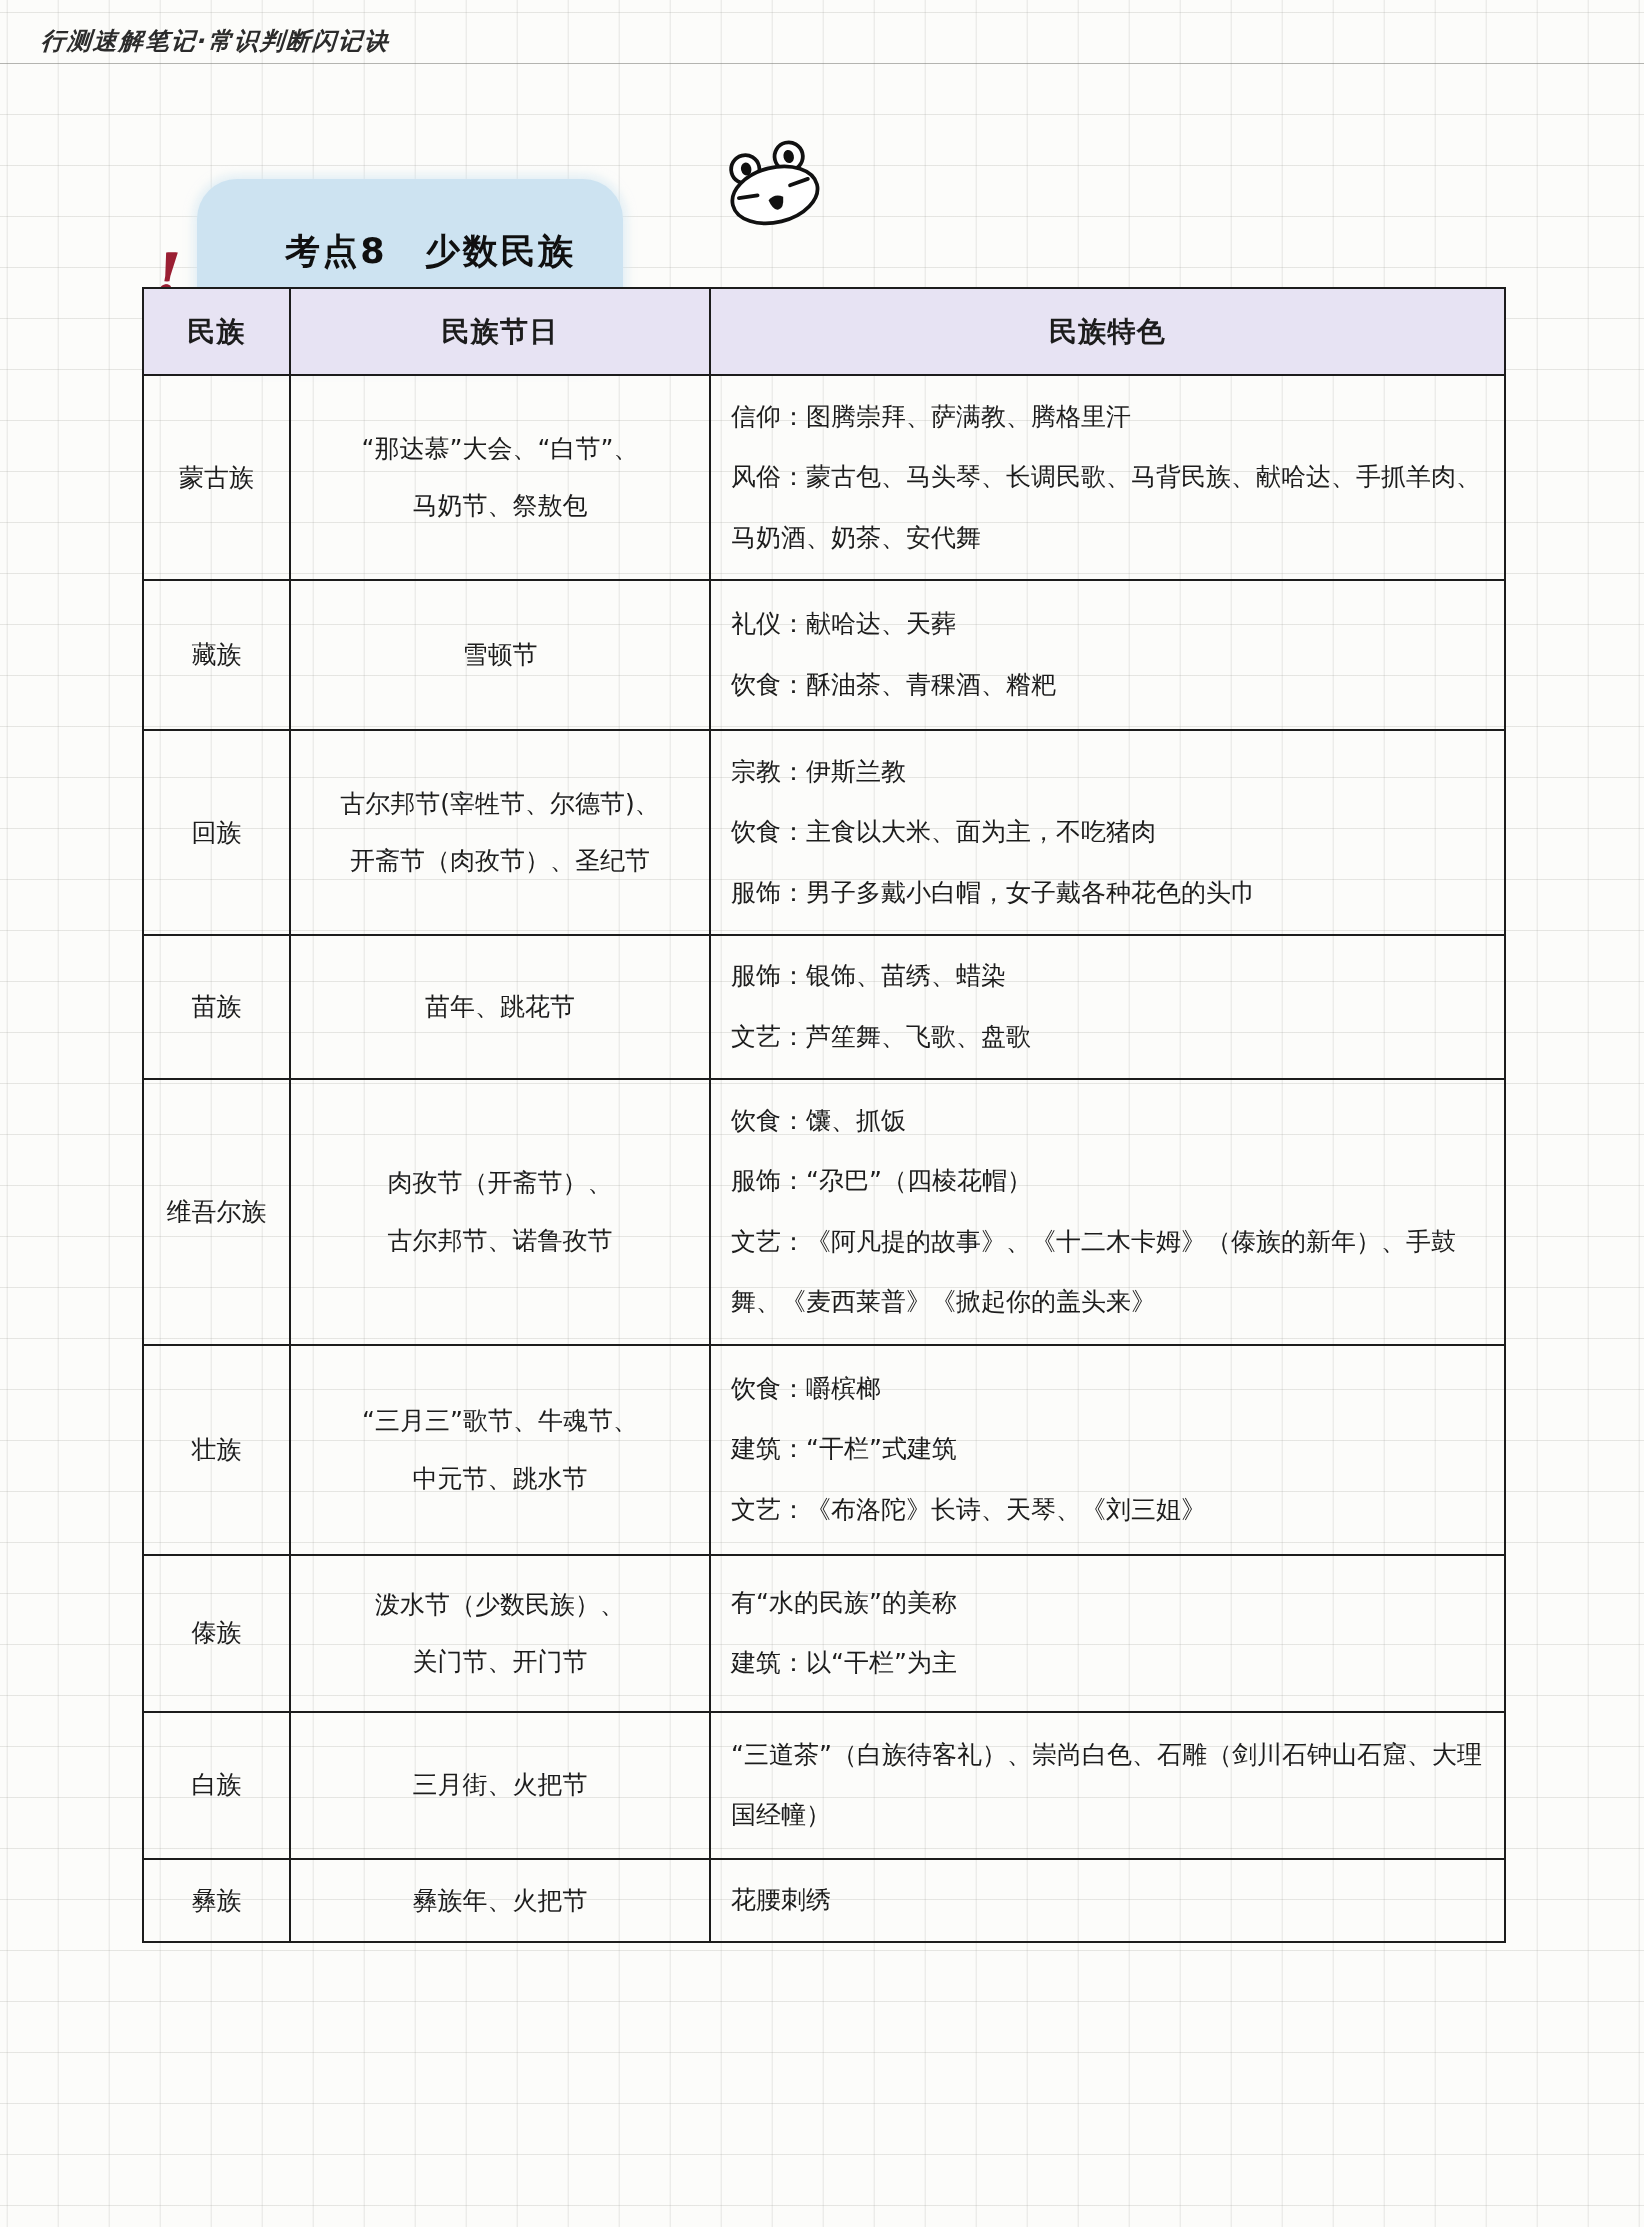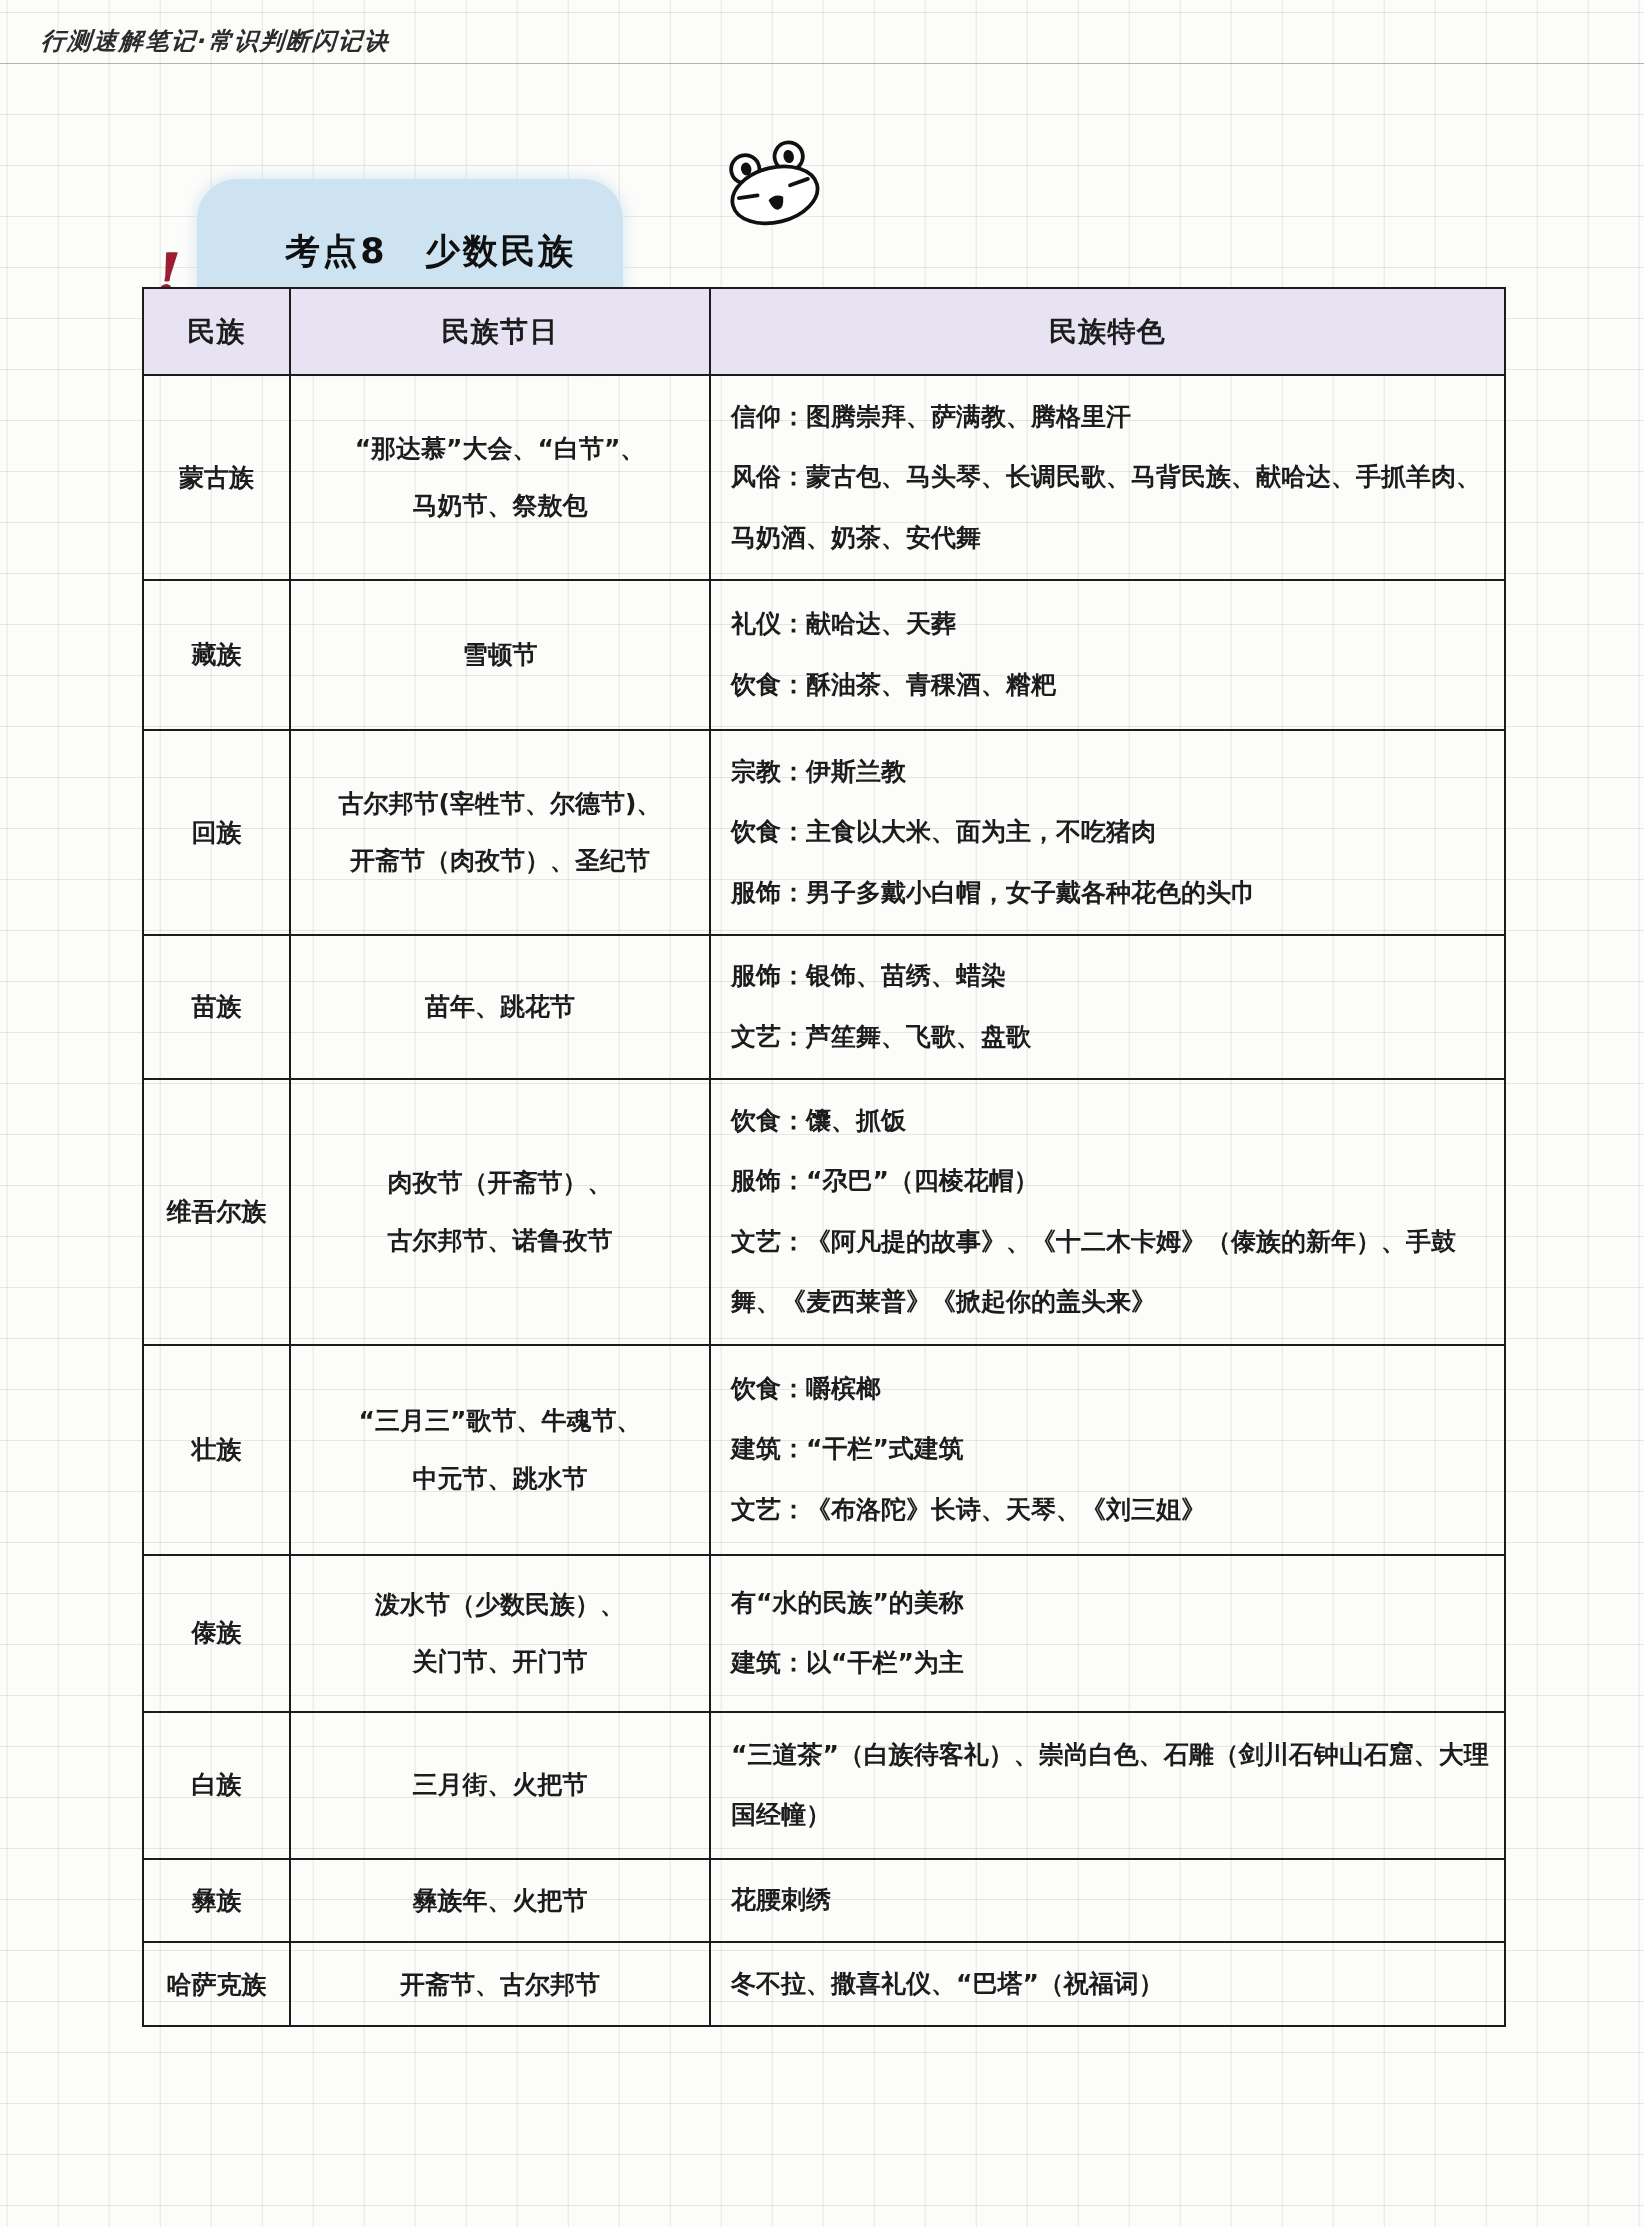--- a/index.html
+++ b/index.html
@@ -55,21 +55,21 @@
     position:absolute;left:142px;top:287px;
     width:1362px;border-collapse:collapse;table-layout:fixed;
     background:transparent;
   }
   table.ethnic col.c1{width:147px}
   table.ethnic col.c2{width:420px}
   table.ethnic col.c3{width:795px}
   table.ethnic th,table.ethnic td{
     border:2px solid #1c1c1c;
     vertical-align:middle;
-    font-weight:700;
+    font-weight:400;
   }
   table.ethnic{border:2.7px solid #1c1c1c;padding-left:20px;}
   table.ethnic th{
     background:#e7e3f3;
     font-size:28px;font-weight:800;
     text-align:center;letter-spacing:1.3px;
   }
   td.name,td.fest{
     text-align:center;
     font-size:25px;line-height:2.3;
@@ -174,20 +174,15 @@
   <tr style="height:147px">
     <td class="name">白族</td>
     <td class="fest">三月街、火把节</td>
     <td class="feat">“三道茶”（白族待客礼）、崇尚白色、石雕（剑川石钟山石窟、大理国经幢）</td>
   </tr>
   <tr style="height:67px">
     <td class="name">彝族</td>
     <td class="fest">彝族年、火把节</td>
     <td class="feat">花腰刺绣</td>
   </tr>
-  <tr style="height:80px">
-    <td class="name">哈萨克族</td>
-    <td class="fest">开斋节、古尔邦节</td>
-    <td class="feat">冬不拉、撒喜礼仪、“巴塔”（祝福词）</td>
-  </tr>
 </tbody>
   </table>
 
 
 </body></html>

